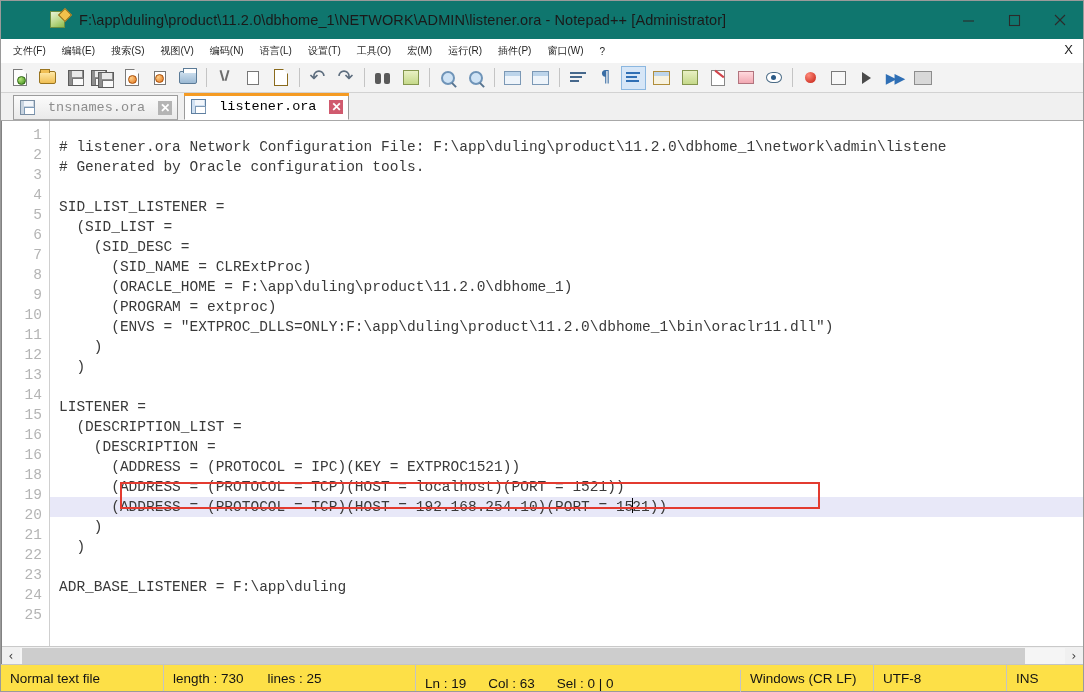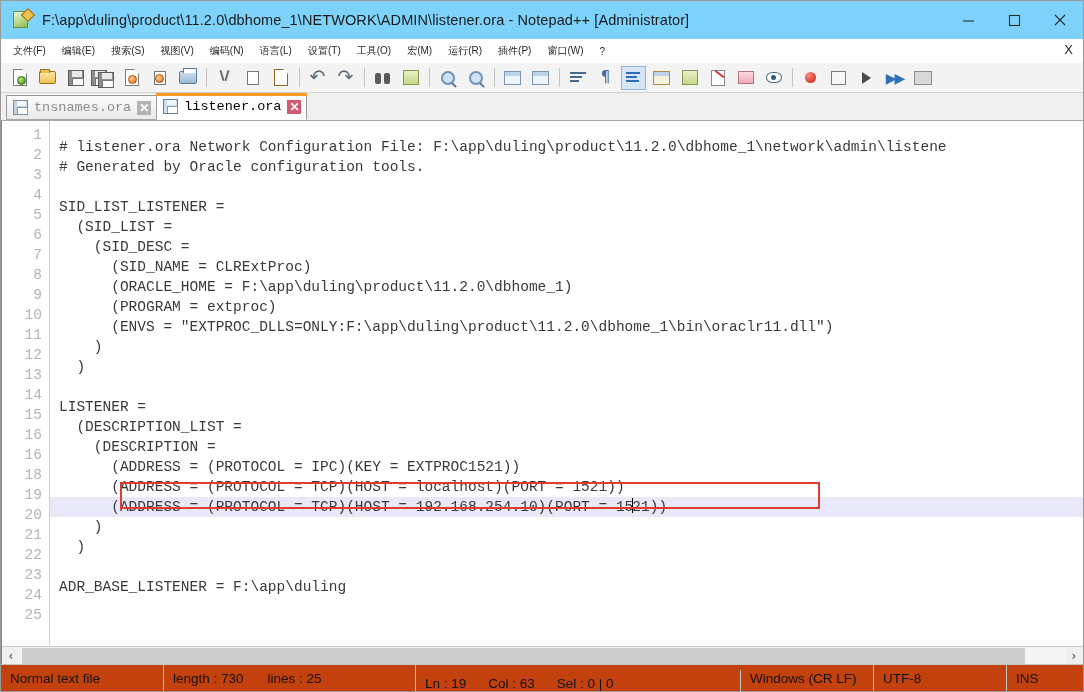--- a/index.html
+++ b/index.html
@@ -12,23 +12,24 @@
   #app {
     width: 1084px; height: 692px;
     display: flex; flex-direction: column;
     background: #f0f0f0;
     border: 1px solid #9a9a9a;
   }
 
   
   .titlebar {
     height: 38px; min-height: 38px;
-    background: #7dd3fc;
+    background: #0f766e;
     display: flex; align-items: center;
     position: relative;
+    padding-left: 37px;
   }
   .title-icon {
     width: 20px; height: 18px; margin-left: 12px; margin-right: 9px;
     position: relative; flex: none;
   }
   .title-icon .page {
     position: absolute; left: 0; top: 0; width: 15px; height: 17px;
     background: linear-gradient(150deg,#e9f3d8 0%, #bcd98a 55%, #8cbb4c 100%);
     border: 1px solid #6d8f42;
   }
@@ -216,26 +217,27 @@
   
   .tabbar {
     height: 28px; min-height: 28px;
     background: #f0f0f0;
     display: flex; align-items: flex-end;
     padding-left: 5px;
     border-bottom: 1px solid #a8a8a8;
   }
   .tab {
     height: 25px; display: flex; align-items: center;
-    padding: 0 5px 0 6px; gap: 6px;
+    padding: 0 5px 0 6px; gap: 13px;
     font-family: "Liberation Mono", monospace;
     font-size: 13.5px;
     border: 1px solid #9b9b9b;
     margin-right: -1px;
     position: relative;
+    margin-left: 7px;
   }
   .tab.inactive {
     background: linear-gradient(#fbfbfb,#eaeaea);
     color: #8d8d8d;
     border-bottom: 1px solid #a8a8a8;
   }
   .tab.active {
     background: #ffffff;
     color: #000000;
     height: 27px;
@@ -325,21 +327,21 @@
   }
   .hs-track { flex:1; height:16px; background:#f5f5f5; position:relative; }
   .hs-thumb {
     position:absolute; left:2px; top:0; height:16px; width:96%;
     background:#cdcdcd;
   }
 
   
   .statusbar {
     height: 27px; min-height: 27px;
-    background: #c2410c;
+    background: #fde047;
     border-top: 1px solid #c4c4c4;
     display: flex; align-items: center;
     font-size: 13.5px; color: #131313;
   }
   .sb {
     height: 100%; display: flex; align-items: center;
     padding: 0 9px; border-right: 1px solid #c4c4c4;
     white-space: nowrap;
   }
   .sb.w1 { width: 163px; }

